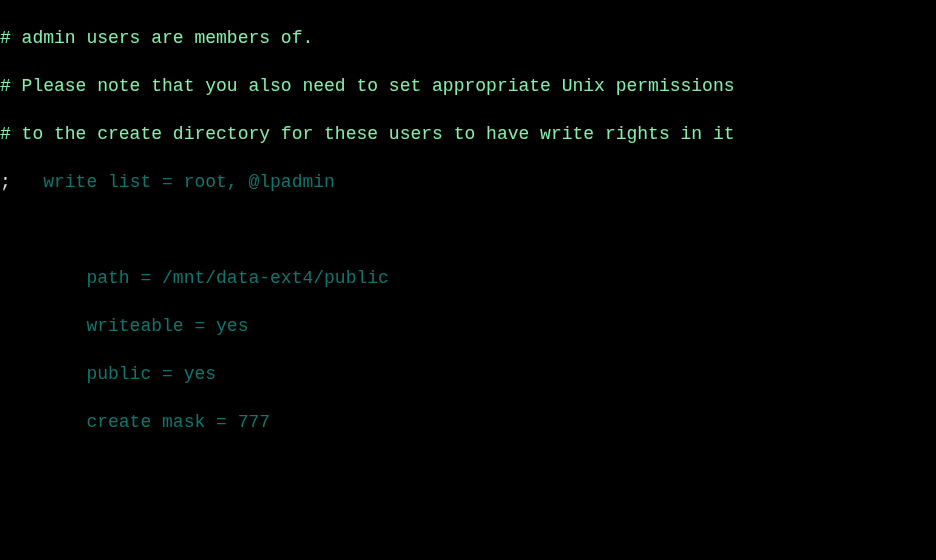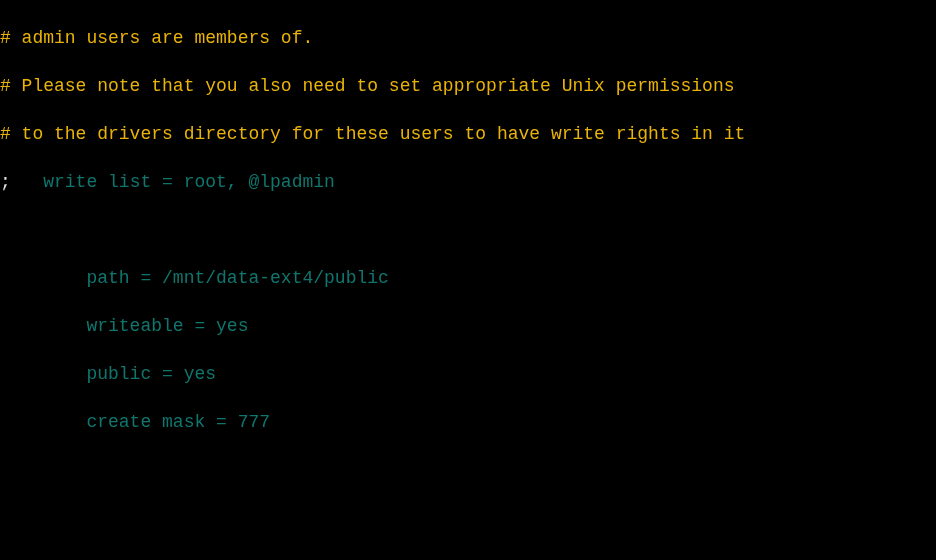--- a/index.html
+++ b/index.html
@@ -20,36 +20,36 @@
     .terminal {
       width: 100%;
       height: 100%;
       white-space: pre;
     }
     .line {
       display: block;
       min-height: 24px;
     }
     .comment {
-      color: #eab308;
+      color: #86efac;
     }
     .text {
       color: #0f766e;
     }
     .semicolon {
       color: #e0e0e0;
     }
   </style>
 </head>
 <body>
 
 <div class="terminal">
 <span class="line"><span class="comment"># admin users are members of.</span></span>
 <span class="line"><span class="comment"># Please note that you also need to set appropriate Unix permissions</span></span>
-<span class="line"><span class="comment"># to the drivers directory for these users to have write rights in it</span></span>
+<span class="line"><span class="comment"># to the create directory for these users to have write rights in it</span></span>
 <span class="line"><span class="semicolon">;</span><span class="text">   write list = root, @lpadmin</span></span>
 <span class="line"><span class="text"></span></span>
 <span class="line"><span class="text">        path = /mnt/data-ext4/public</span></span>
 <span class="line"><span class="text">        writeable = yes</span></span>
 <span class="line"><span class="text">        public = yes</span></span>
 <span class="line"><span class="text">        create mask = 777</span></span>
 <span class="line"><span class="text"></span></span>
 
 
 

